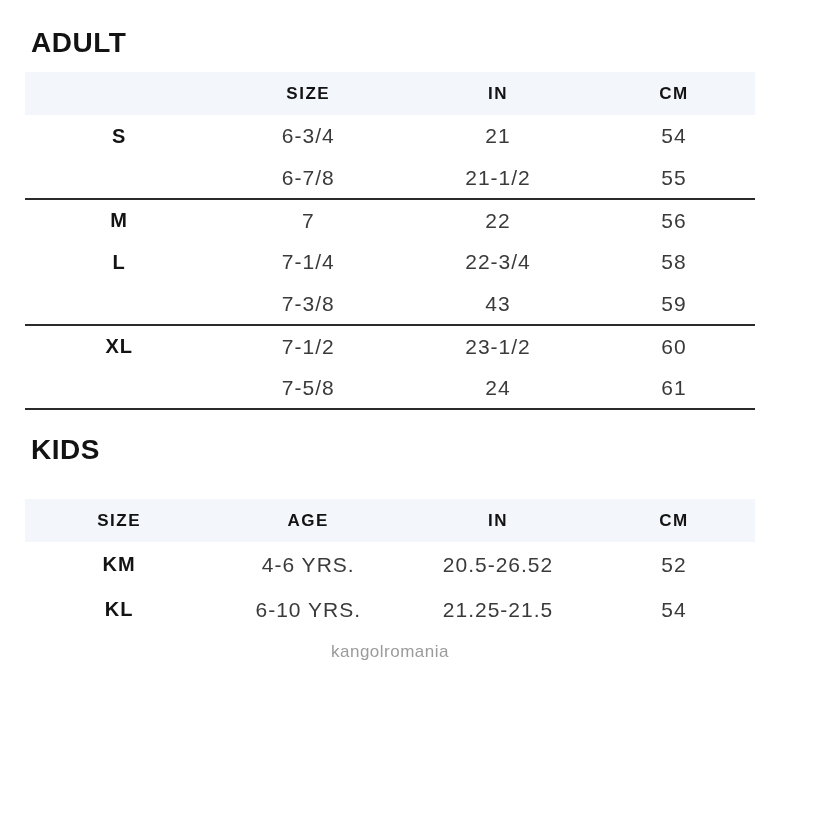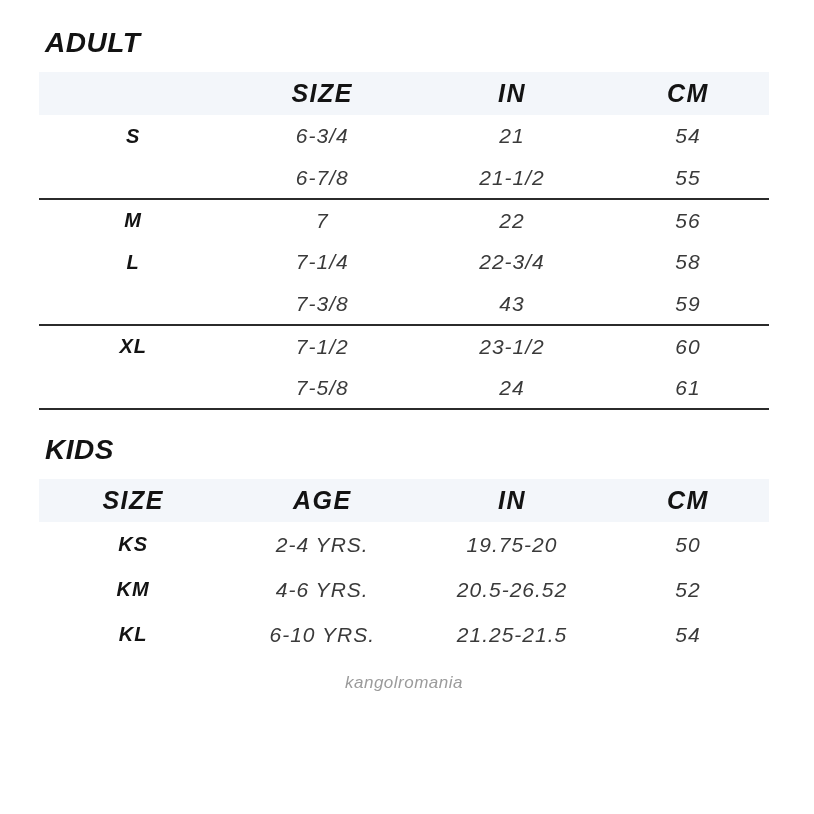--- a/index.html
+++ b/index.html
@@ -11,46 +11,45 @@
   }
   *{box-sizing:border-box;}
   html,body{margin:0;padding:0;}
   body{
     width:814px;height:814px;background:#ffffff;
     font-family:"Liberation Sans", sans-serif;
     overflow:hidden;
   }
   .content{
     padding-top:28px;
-    padding-left:39px;
+    padding-left:25px;
     width:771px;
-    font-style:italic;
   }
   h1.section-heading{
     margin:0 0 14px 6px;
     font-size:28px;
     line-height:30px;
     font-weight:800;
     letter-spacing:0.5px;
     color:var(--heading-text);
   }
-  h1.kids-heading{margin-top:25px;margin-bottom:14px;}
+  h1.kids-heading{margin-top:25px;margin-bottom:34px;}
   table.size-table{
     width:730px;
     border-collapse:collapse;
     table-layout:fixed;
   }
   col.c1{width:25.8%;}
   col.c2{width:26%;}
   col.c3{width:26%;}
   col.c4{width:22.2%;}
   thead th{
     background:var(--header-band);
     height:43px;
-    font-size:25px;
+    font-size:17px;
     font-weight:700;
     letter-spacing:1.5px;
     color:var(--heading-text);
     text-align:center;
     padding:0;
   }
   tbody td{
     height:42px;
     text-align:center;
     vertical-align:middle;
@@ -64,21 +63,21 @@
     font-size:20px;
     font-weight:700;
     letter-spacing:1px;
     color:var(--heading-text);
   }
   tr.group-end td{
     border-bottom:2px solid var(--divider);
   }
   table.kids-table tbody td{height:45px;}
   .watermark{
-    margin-top:16px;
+    margin-top:10px;
     width:730px;
     text-align:center;
     font-size:17px;
     letter-spacing:0.5px;
     color:var(--footer-text);
   }
 </style>
 </head>
 <body>
 
@@ -160,26 +159,20 @@
       <thead>
         <tr>
           <th>SIZE</th>
           <th>AGE</th>
           <th>IN</th>
           <th>CM</th>
         </tr>
       </thead>
       <tbody>
         <tr>
-          <td class="lbl">KS</td>
-          <td>2-4 YRS.</td>
-          <td>19.75-20</td>
-          <td>50</td>
-        </tr>
-        <tr>
           <td class="lbl">KM</td>
           <td>4-6 YRS.</td>
           <td>20.5-26.52</td>
           <td>52</td>
         </tr>
         <tr>
           <td class="lbl">KL</td>
           <td>6-10 YRS.</td>
           <td>21.25-21.5</td>
           <td>54</td>

